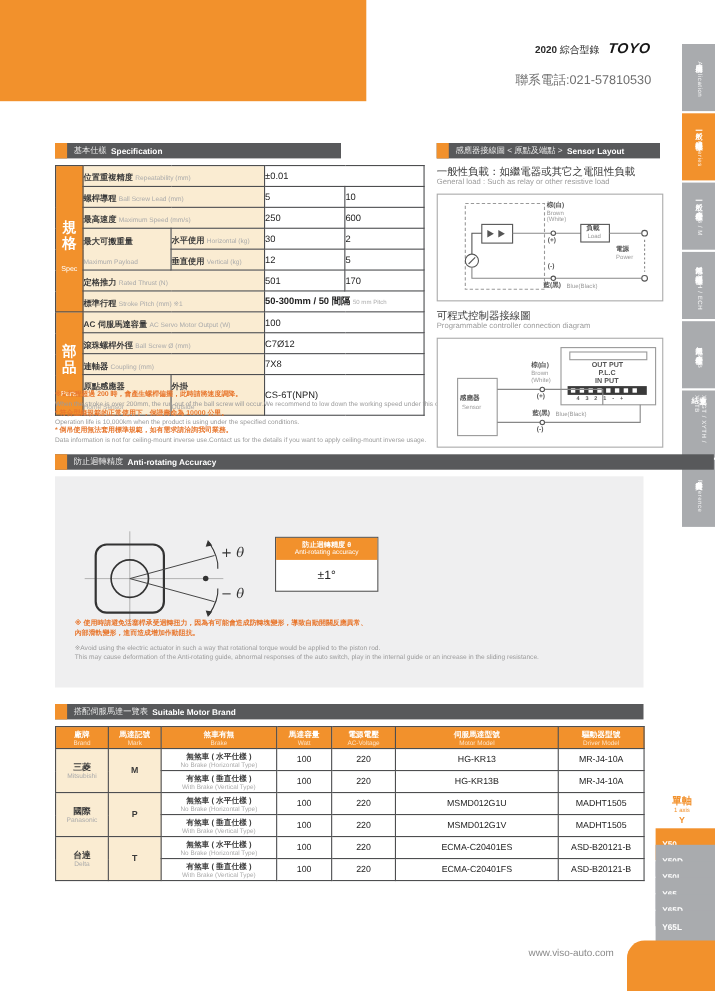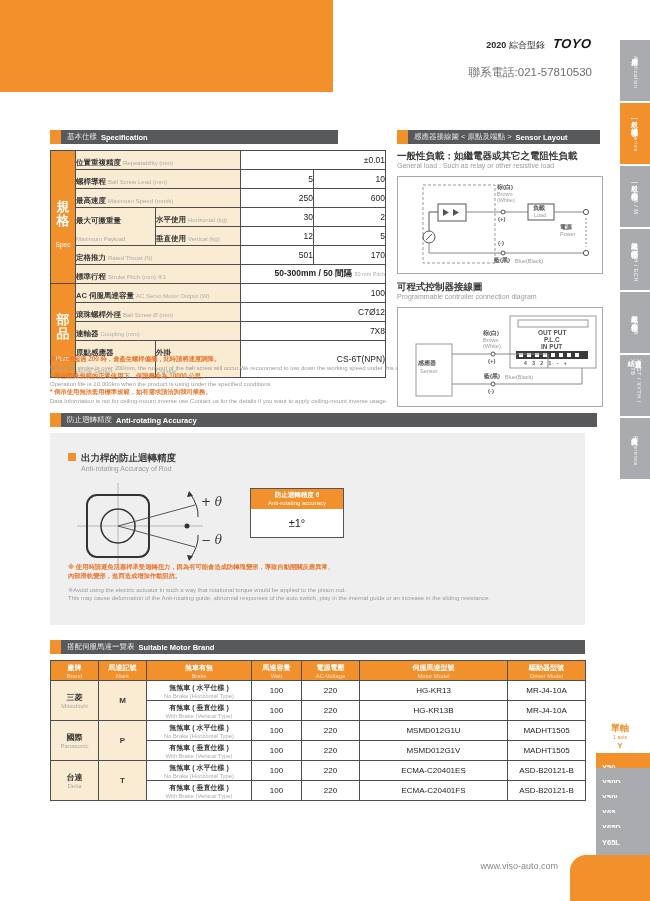--- a/index.html
+++ b/index.html
@@ -31,32 +31,32 @@
   .bar .t-zh{font-size:7.5px;color:#e8e8e8;margin-right:4px;white-space:nowrap;}
   .bar .t-en{font-size:7.5px;font-weight:bold;color:#fff;white-space:nowrap;}
 
   
   table{border-collapse:collapse;table-layout:fixed;}
   .spec-tbl{width:335px;}
   .spec-tbl td{border:1px solid #4d4e50;padding:0;vertical-align:middle;}
   .lbl{background:#FAECD2;padding:1px 4px;}
   .lbl .zh{font-weight:bold;font-size:7.5px;color:#3a3a3a;display:inline;text-align:center;}
   .lbl .en{font-size:6px;color:#ABABAB;display:inline;margin-left:2px;}
-  .val{background:#fff;text-align:right;font-size:8.5px;color:#222;}
+  .val{background:#fff;text-align:left;font-size:8.5px;color:#222;}
   .val .subnote{font-size:5.5px;color:#ABABAB;}
   .grp{background:#F2912C;color:#fff;text-align:center;width:25px;}
   .grp .big{font-size:13px;font-weight:bold;line-height:1.05;word-break:break-all;width:14px;margin:14px auto;}
   .grp .small{font-size:6.5px;margin-top:1px;}
 
   .notes{width:545px;}
   .note-zh{font-size:6.3px;font-weight:bold;color:#E8772E;white-space:nowrap;line-height:1.35;}
   .note-en{font-size:6px;color:#9b9b9b;white-space:nowrap;line-height:1.35;}
 
   
-  .h-zh{font-size:9.5px;font-weight:bold;color:#3a3a3a;white-space:nowrap;}
+  .h-zh{font-size:9.5px;font-weight:normal;color:#3a3a3a;white-space:nowrap;}
   .h-en{font-size:7px;color:#9b9b9b;white-space:nowrap;}
   .circuit{border:1px solid #aaa;background:#fff;}
   .clabel{position:absolute;font-size:5.5px;color:#9b9b9b;line-height:1.2;white-space:nowrap;}
   .clabel.dk{color:#555;font-weight:bold;font-size:6px;}
 
   
   .panel{background:#EFEFF0;}
   .bullet{width:8px;height:8px;background:#F2912C;display:inline-block;margin-right:5px;}
   .theta{font-size:12px;font-style:italic;color:#333;font-family:"DejaVu Serif",serif;}
   .acc-box{width:92px;border:1px solid #555;background:#fff;}
@@ -142,21 +142,21 @@
       <span class="en">XYGT / XYTH / XYTB</span>
     </div>
 </div>
 <div class="abs side-tab" style="top:418px">
   <div class="vtext">
       <span class="zh">參考資料</span>
       <span class="en">Reference</span>
     </div>
 </div>
 
-<div class="abs bar" style="left:50px;top:130px;width:288px">
+<div class="abs bar" style="left:50px;top:130px;width:260px">
   <span class="sq"></span>
   <span class="t-zh">基本仕樣</span>
   <span class="t-en">Specification</span>
 </div>
 
 <table class="abs spec-tbl" style="left:50px;top:150px">
   <colgroup>
       <col style="width:25px">
       <col style="width:80px">
       <col style="width:85px">
@@ -306,31 +306,27 @@
   <div class="clabel dk" style="left:126px;top:52px;font-size:5px;letter-spacing:2px">4 3 2 1 - +</div>
   <div class="clabel dk" style="left:85px;top:22px">棕(白)</div>
   <div class="clabel" style="left:85px;top:29px">Brown</div>
   <div class="clabel" style="left:85px;top:35px">(White)</div>
   <div class="clabel dk" style="left:90px;top:50px">(+)</div>
   <div class="clabel dk" style="left:86px;top:65px">藍(黑)</div>
   <div class="clabel" style="left:107px;top:66px">Blue(Black)</div>
   <div class="clabel dk" style="left:90px;top:80px">(-)</div>
 </div>
 
-<div class="abs bar" style="left:50px;top:413px;width:547px">
+<div class="abs bar" style="left:50px;top:413px;width:599px">
   <span class="sq"></span>
   <span class="t-zh">防止迴轉精度</span>
   <span class="t-en">Anti-rotating Accuracy</span>
 </div>
 
 <div class="abs panel" style="left:50px;top:433px;width:535px;height:192px">
-  <div class="abs" style="left:18px;top:14px">
-    <span class="bullet"></span><span class="h-zh">出力桿的防止迴轉精度</span>
-    <div class="h-en" style="margin-left:13px">Anti-rotating Accuracy of Rod</div>
-  </div>
 
   <div class="abs" style="left:25px;top:48px;width:160px;height:100px">
     <svg width="160" height="100" viewBox="0 0 160 100">
       <line x1="43" y1="2" x2="43" y2="88" stroke="#aaa" stroke-width="0.8"></line>
       <line x1="2" y1="45" x2="128" y2="45" stroke="#aaa" stroke-width="0.8"></line>
       <rect x="12" y="14" width="62" height="62" rx="10" fill="none" stroke="#333" stroke-width="2"></rect>
       <circle cx="43" cy="45" r="17" fill="none" stroke="#333" stroke-width="1.5"></circle>
       <line x1="43" y1="45" x2="120" y2="24" stroke="#444" stroke-width="0.9"></line>
       <line x1="43" y1="45" x2="120" y2="66" stroke="#444" stroke-width="0.9"></line>
       <circle cx="112" cy="45" r="2.5" fill="#333"></circle>

